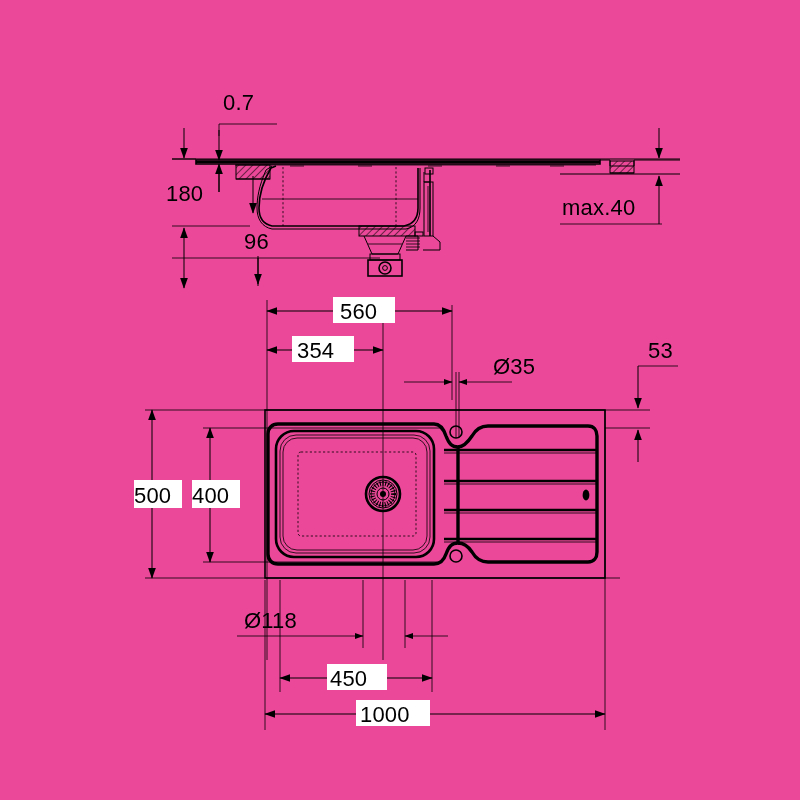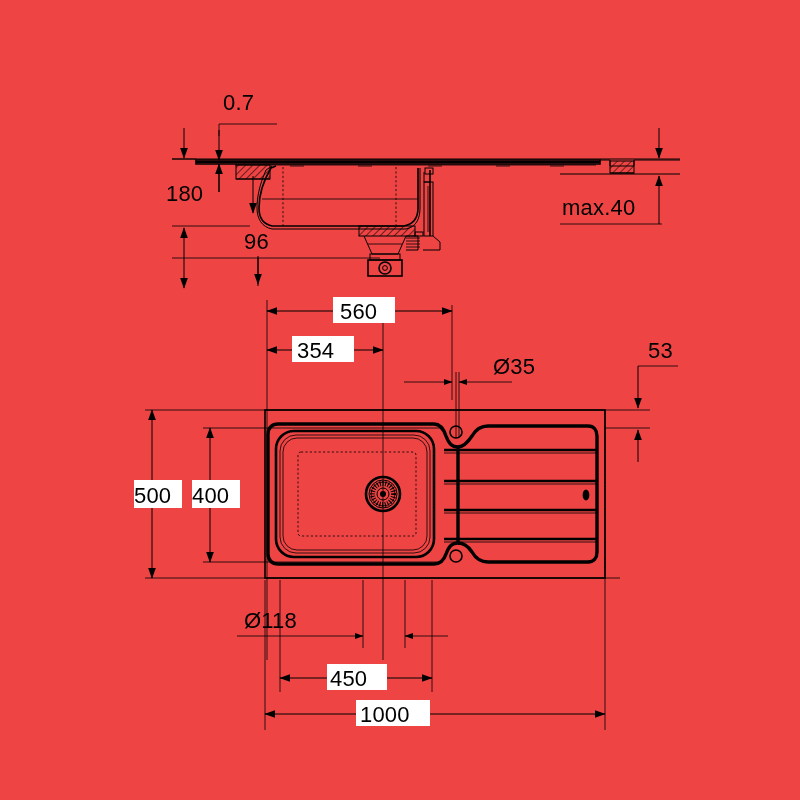--- a/index.html
+++ b/index.html
@@ -10,21 +10,21 @@
   body {
     width: 800px;
     height: 800px;
     overflow: hidden;
     font-family: "Liberation Sans", sans-serif;
   }
   #drawing-root {
     position: relative;
     width: 800px;
     height: 800px;
-    background: #ef4444;
+    background: #ec4899;
   }
   svg.sheet {
     display: block;
     width: 800px;
     height: 800px;
   }
   text.dim {
     font-family: "Liberation Sans", sans-serif;
     font-size: 22px;
     fill: #000000;

